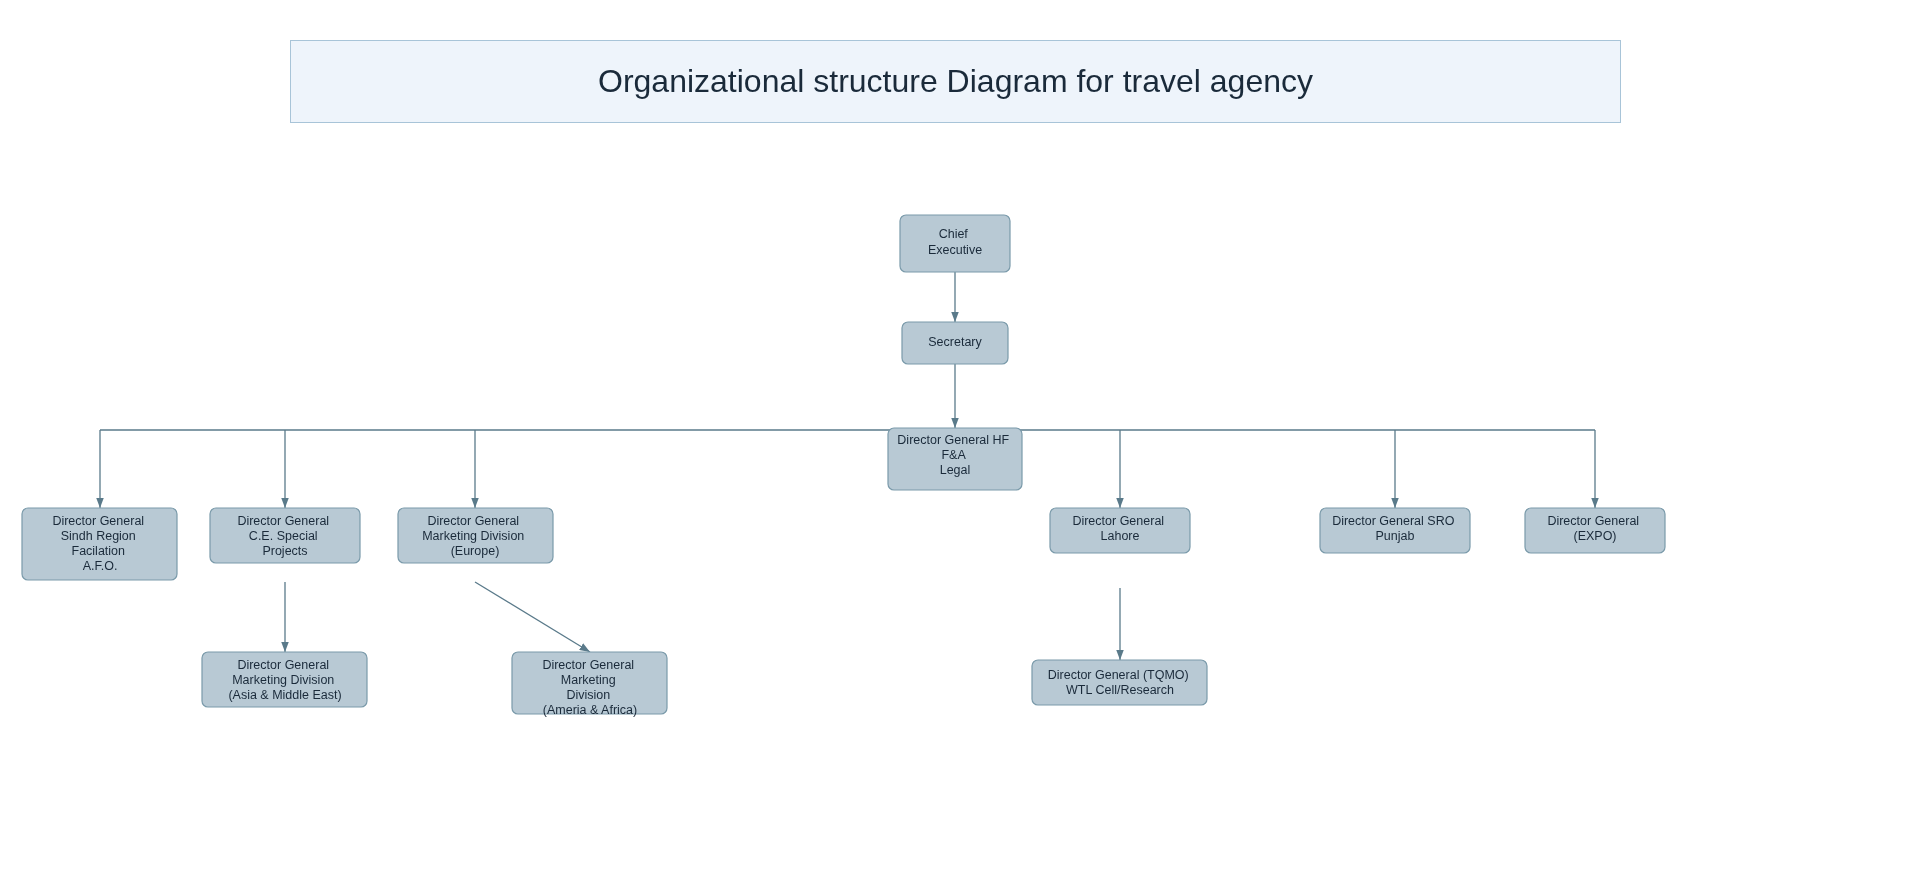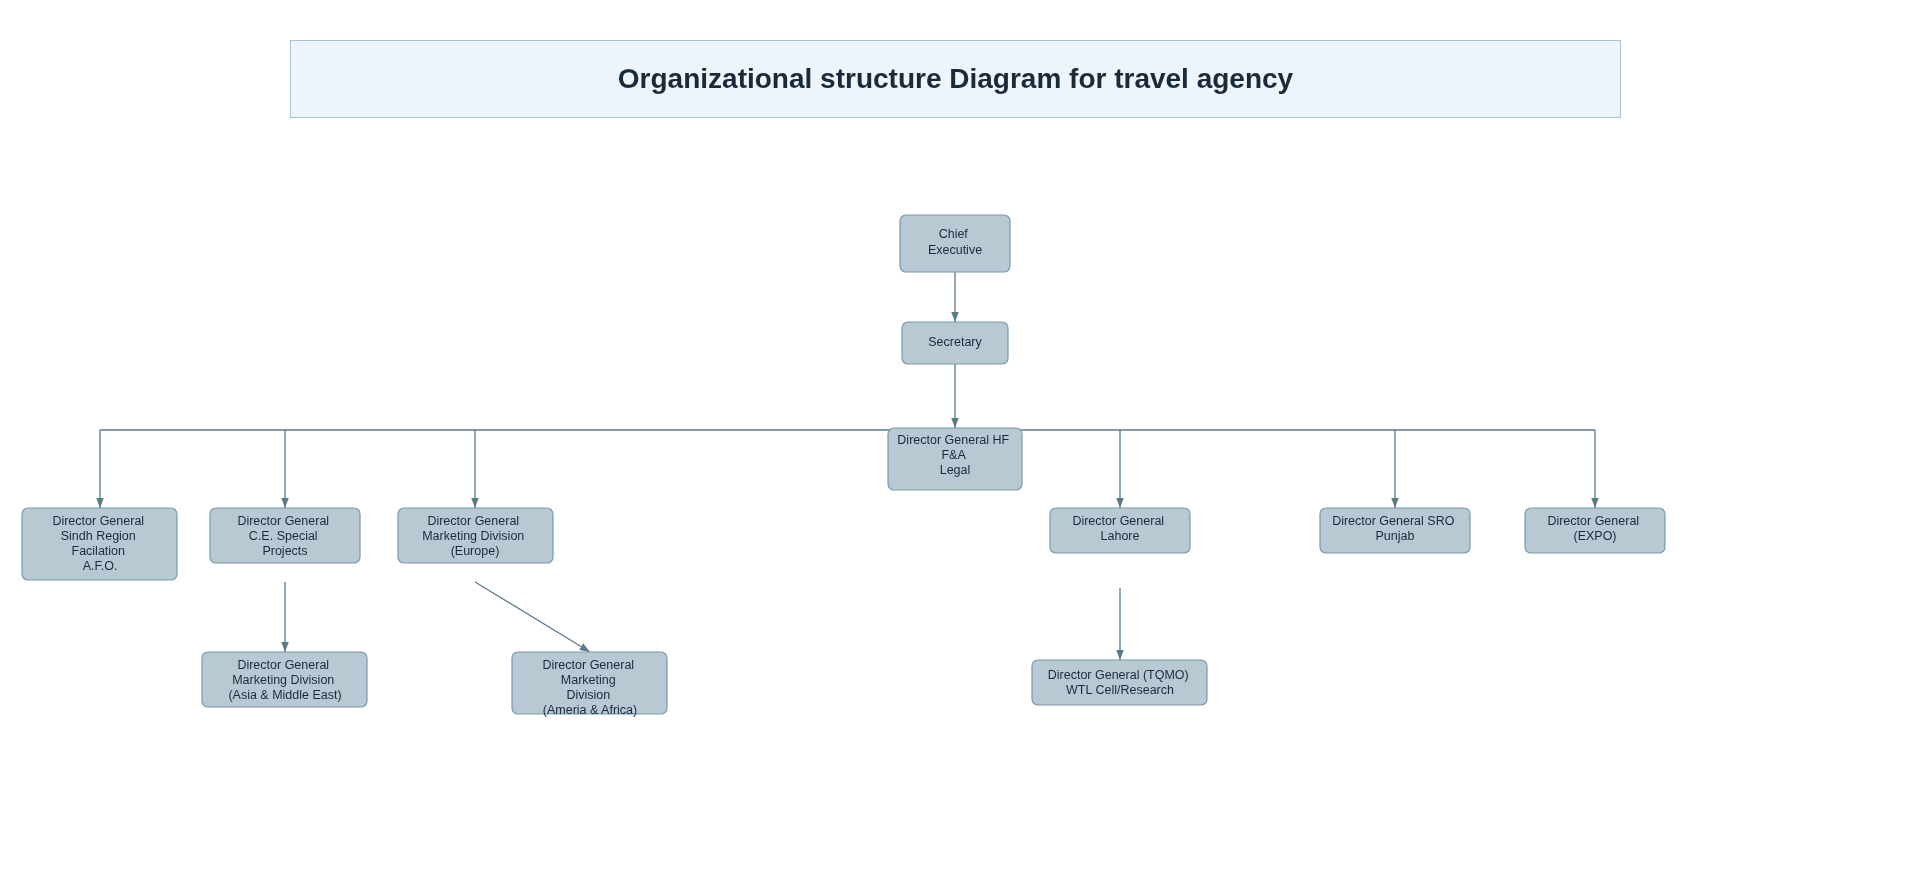--- a/index.html
+++ b/index.html
@@ -23,22 +23,22 @@
       top: 40px;
       left: 290px;
       right: 290px;
       border: 1.5px solid #a8c4d8;
       background: #eef4fb;
       padding: 22px 20px;
       text-align: center;
     }
 
     .title-text {
-      font-size: 28px;
-      font-weight: bold;
+      font-size: 32px;
+      font-weight: normal;
       color: #1a2a3a;
     }
 
     
     .org-chart {
       position: absolute;
       top: 160px;
       left: 0;
       width: 1911px;
       height: 730px;

